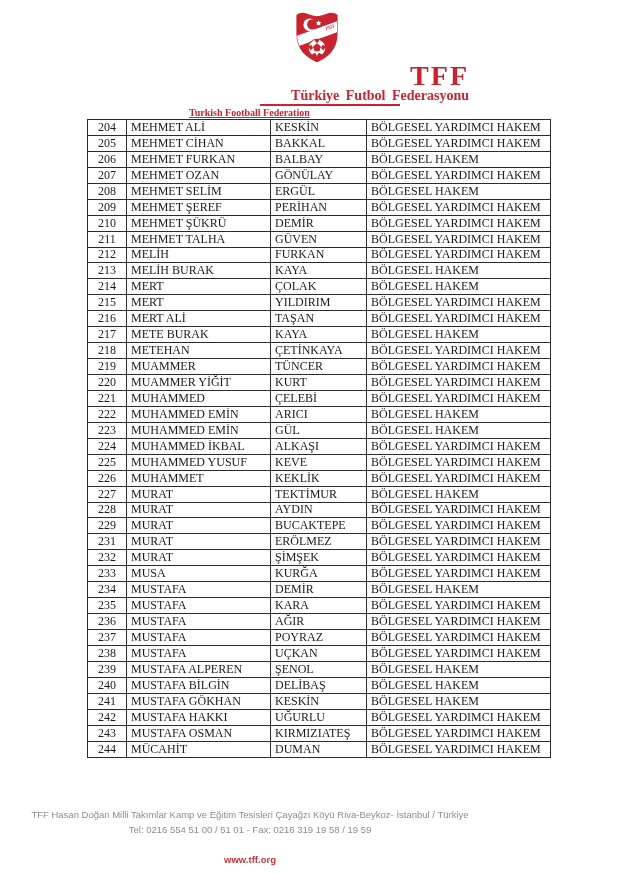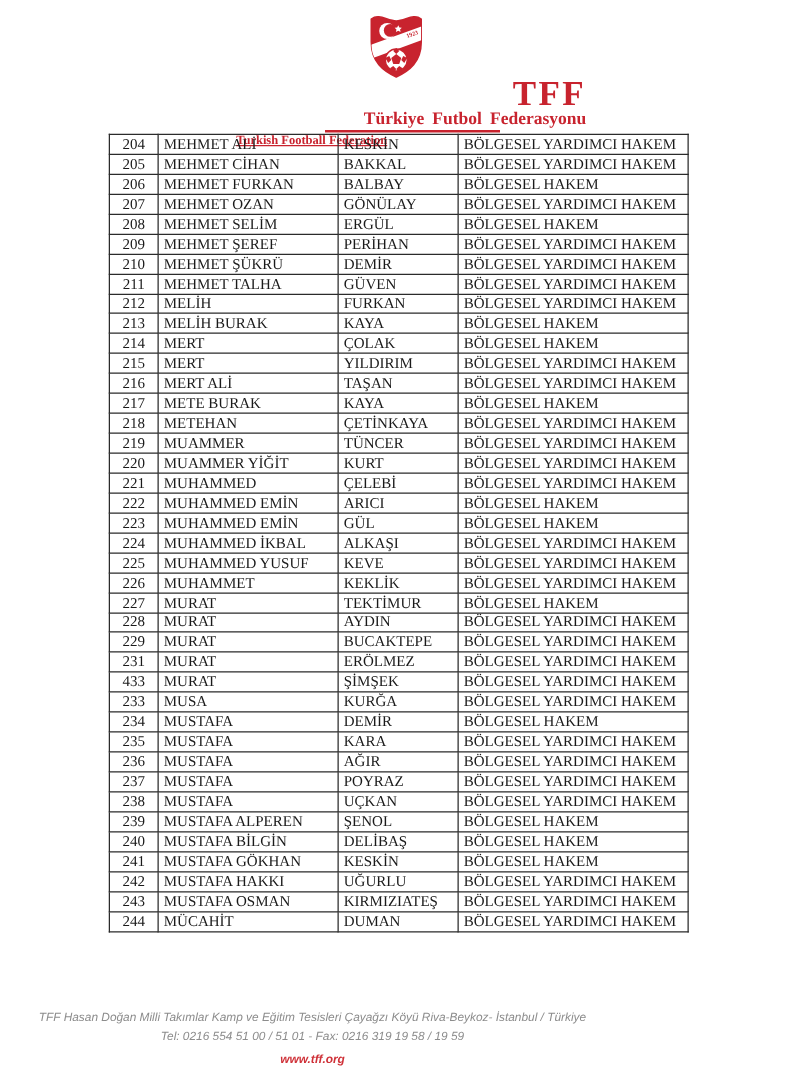--- a/index.html
+++ b/index.html
@@ -21,43 +21,43 @@
     color:#c8232e;font-size:14px;font-weight:bold;line-height:15px;word-spacing:3px;
   }
   .red-rule{position:absolute;top:104px;left:71px;width:140px;height:2px;background:#c8232e;}
   .org-en{
     position:absolute;top:107px;left:0;width:280px;text-align:left;
     color:#c8232e;font-size:10px;font-weight:bold;line-height:11px;text-decoration:underline;
   }
 
   
   .ref-table{
-    position:absolute;left:87px;top:107px;
+    position:absolute;left:87px;top:119px;
     border-collapse:collapse;table-layout:fixed;width:463px;
   }
   .ref-table td{
     border:1px solid #2b2b2b;
     font-family:"Liberation Serif",serif;
     font-size:12px;color:#1a1a1a;
     padding:0 4px;height:14.95px;line-height:13px;
     white-space:nowrap;overflow:hidden;vertical-align:middle;
   }
   .ref-table col.c-no{width:39px;}
   .ref-table col.c-first{width:144px;}
   .ref-table col.c-last{width:96px;}
   .ref-table col.c-role{width:184px;}
   .ref-table td.no{text-align:center;padding:0 2px;}
 
   
   .footer{
     position:absolute;top:808px;left:0;width:500px;text-align:center;
-    font-family:"Liberation Sans",sans-serif;color:#8c8c8c;font-size:9.5px;line-height:14.5px;font-style:italic;
+    font-family:"Liberation Sans",sans-serif;color:#8c8c8c;font-size:9.5px;line-height:14.5px;
   }
   .footer .site{
-    display:inline-block;margin-top:4px;color:#cf3138;font-weight:bold;font-size:9.5px;
+    display:inline-block;margin-top:16px;color:#cf3138;font-weight:bold;font-size:9.5px;
     text-decoration:none;
   }
 </style>
 </head>
 <body>
 
 <div class="page">
 
   <div class="logo-block">
     <svg class="crest" viewBox="0 0 60 66" xmlns="http://www.w3.org/2000/svg" aria-hidden="true">
@@ -253,21 +253,21 @@
           <td>BUCAKTEPE</td>
           <td>BÖLGESEL YARDIMCI HAKEM</td>
         </tr>
         <tr>
           <td class="no">231</td>
           <td>MURAT</td>
           <td>ERÖLMEZ</td>
           <td>BÖLGESEL YARDIMCI HAKEM</td>
         </tr>
         <tr>
-          <td class="no">433</td>
+          <td class="no">232</td>
           <td>MURAT</td>
           <td>ŞİMŞEK</td>
           <td>BÖLGESEL YARDIMCI HAKEM</td>
         </tr>
         <tr>
           <td class="no">233</td>
           <td>MUSA</td>
           <td>KURĞA</td>
           <td>BÖLGESEL YARDIMCI HAKEM</td>
         </tr>

